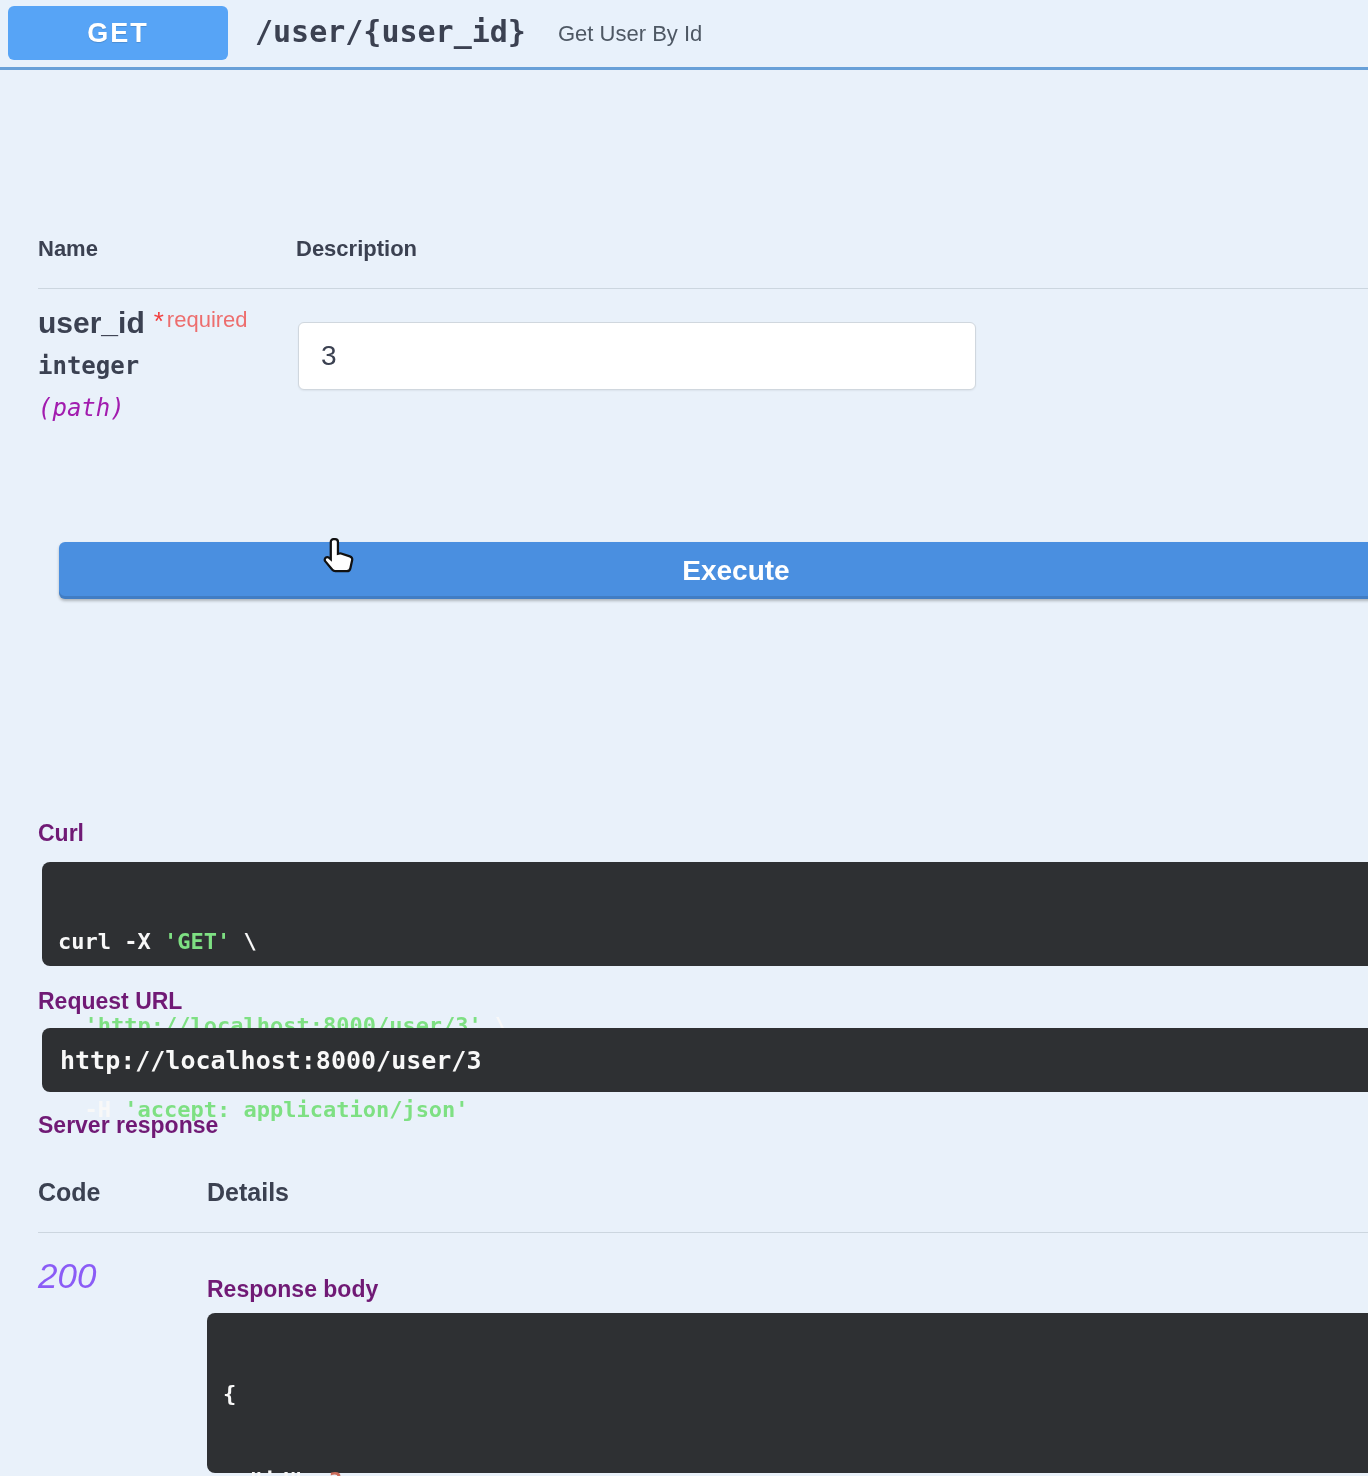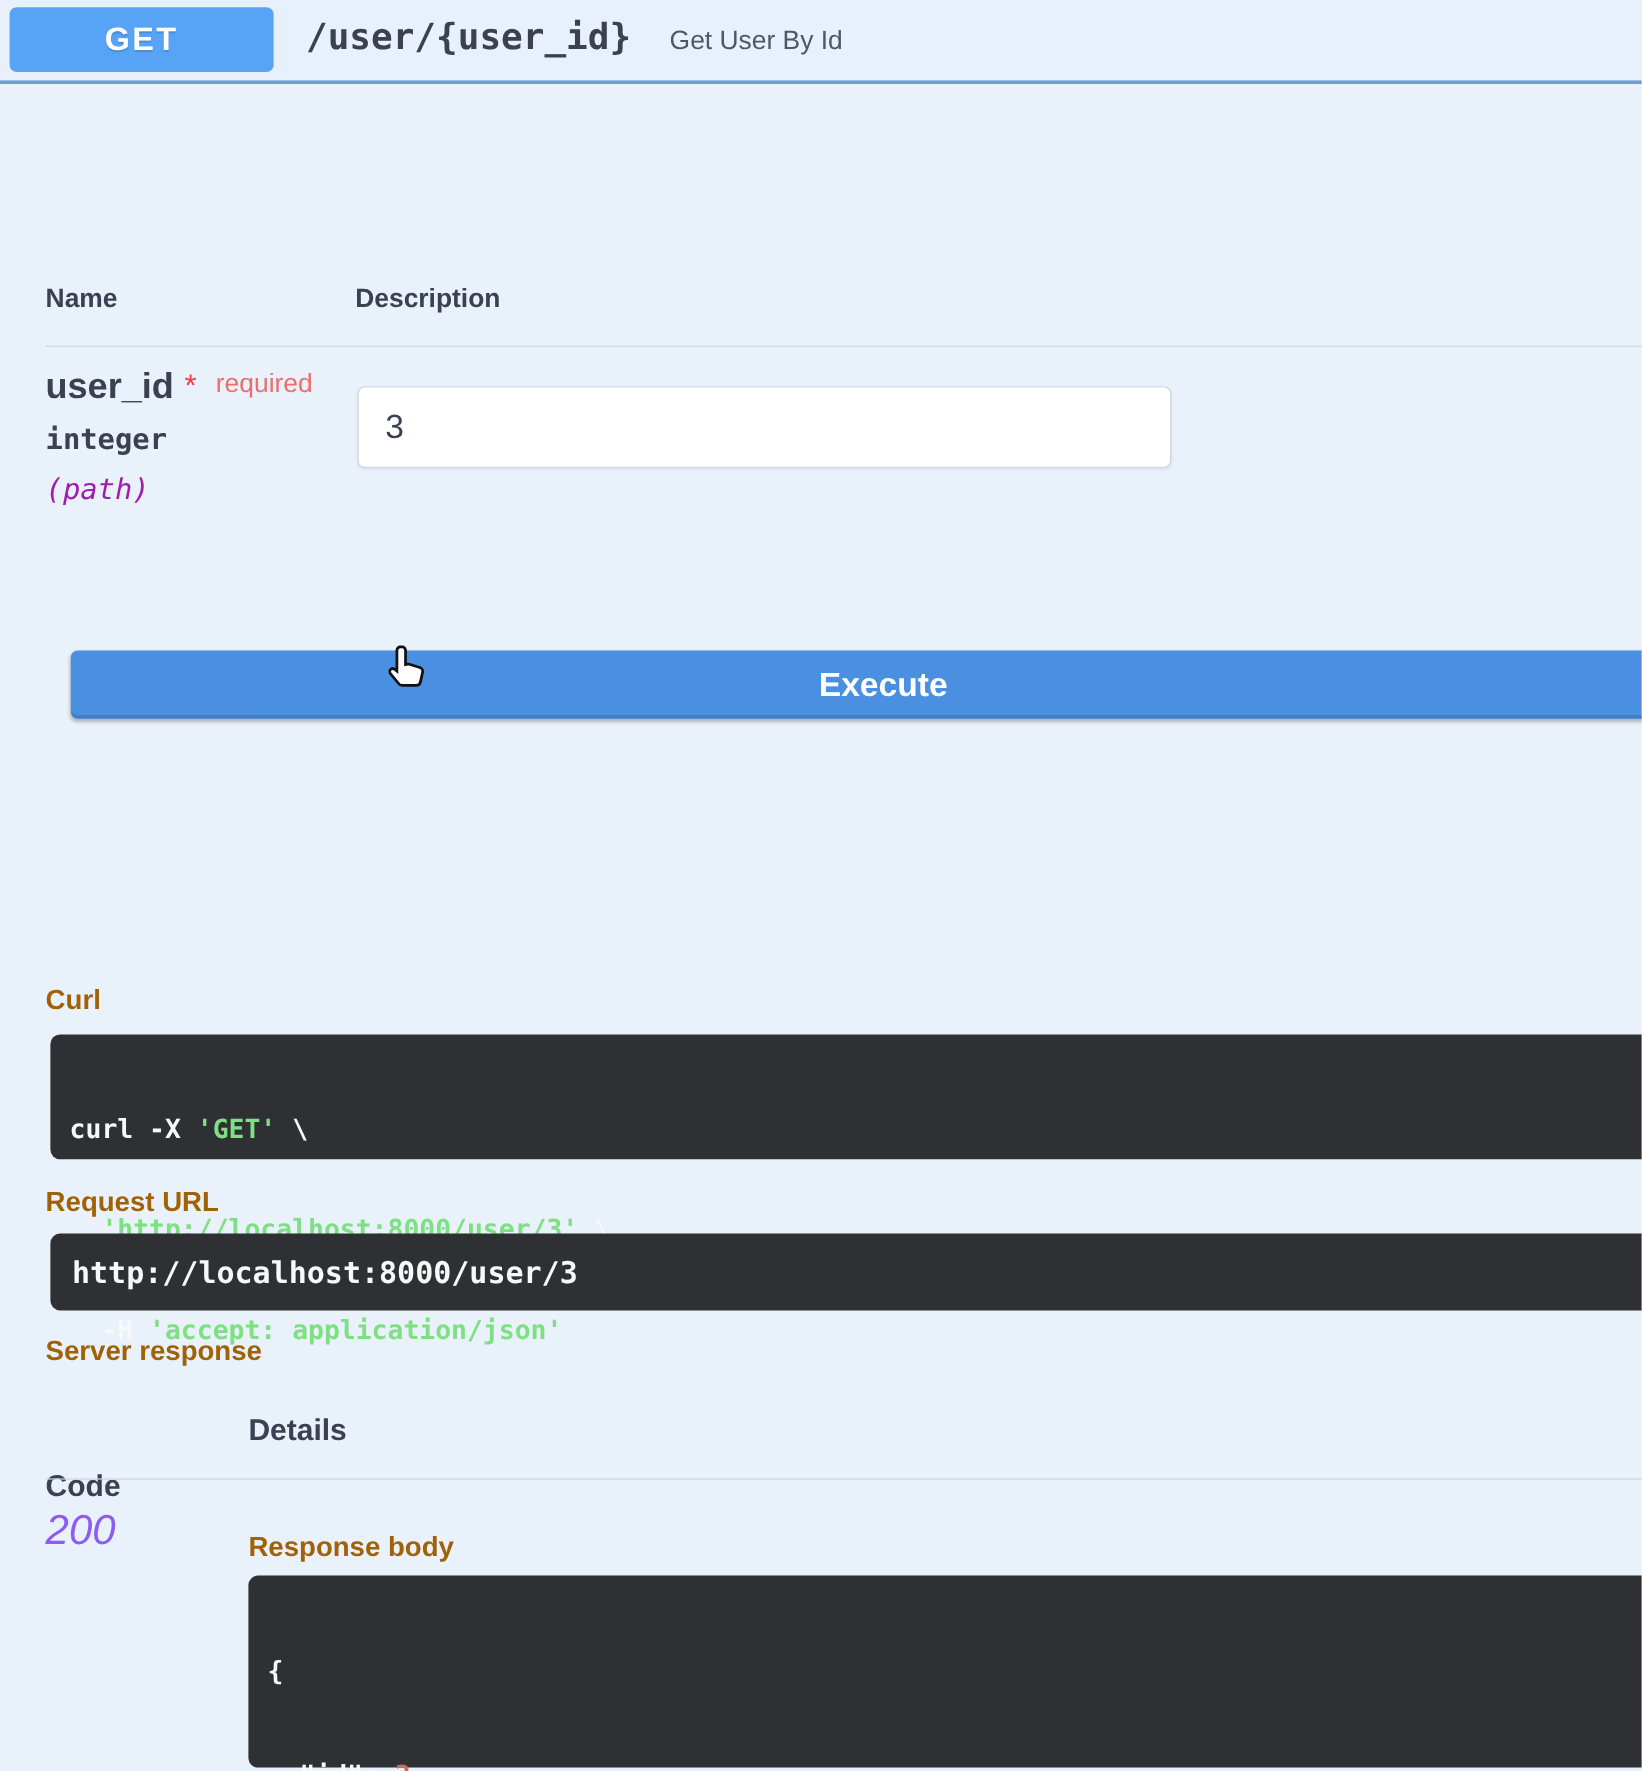--- a/index.html
+++ b/index.html
@@ -20,39 +20,39 @@
   
   .tabbar{position:absolute;left:0;top:70px;width:100%;height:105px;background:#f7fafd;}
   .tab-parameters{position:absolute;left:38px;top:95px;font-size:26px;font-weight:bold;color:#3b4151;cursor:pointer;}
   .tab-underline{position:absolute;left:20px;top:158px;width:186px;height:11px;background:#4f94e0;border-radius:2px;}
   
   .col-header{position:absolute;font-size:22px;font-weight:bold;color:#3b4151;}
   .divider{position:absolute;left:38px;right:0;height:1px;background:#ccd6df;}
   .param-name-row{position:absolute;left:38px;top:306px;display:flex;align-items:flex-start;}
   .param-name{font-size:30px;font-weight:bold;color:#3b4151;line-height:34px;}
   .req-star{font-size:26px;color:#f23e3e;margin-left:9px;line-height:30px;}
-  .req-label{font-size:22px;color:#ed6e6e;margin-left:16px;line-height:28px;}
+  .req-label{font-size:22px;color:#ed6e6e;margin-left:3px;line-height:28px;}
   .param-type{position:absolute;left:38px;top:352px;font-size:24px;font-weight:bold;color:#3b4151;}
   .param-loc{position:absolute;left:38px;top:394px;font-size:24px;font-style:italic;color:#a21caf;text-align:right;}
   .param-input{position:absolute;left:298px;top:322px;width:678px;height:68px;box-sizing:border-box;
     border:1px solid #d0d7de;border-radius:6px;background:#fff;font-size:28px;color:#3b4151;
     padding:0 0 0 22px;outline:none;box-shadow:0 1px 2px rgba(0,0,0,.06);
     font-family:"Liberation Sans",sans-serif;}
   .execute-btn{position:absolute;left:59px;top:542px;width:1354px;height:57px;
     background:#4a8fe0;border:none;border-radius:6px;color:#fff;font-weight:bold;font-size:28px;
     display:flex;align-items:center;justify-content:center;cursor:pointer;
     box-shadow:inset 0 -3px 0 rgba(0,0,0,.12), 0 2px 3px rgba(0,0,0,.25);
     font-family:"Liberation Sans",sans-serif;}
   .cursor-icon{position:absolute;left:318px;top:536px;width:42px;height:42px;pointer-events:none;}
   
   .responses-band{position:absolute;left:0;top:658px;width:100%;height:104px;background:#f7fafd;
     border-top:1px solid #dde4ea;border-bottom:1px solid #dde4ea;box-sizing:border-box;}
   .responses-title{position:absolute;left:38px;top:694px;font-size:26px;font-weight:bold;color:#3b4151;}
   
-  .sub-label{position:absolute;left:38px;font-size:23px;font-weight:bold;color:#a16207;}
+  .sub-label{position:absolute;left:38px;font-size:23px;font-weight:bold;color:#701a75;}
   .code-block{position:absolute;right:-20px;background:#2e3033;border-radius:8px;
     box-sizing:border-box;color:#f8f8f8;font-weight:bold;white-space:pre;
     font-family:"DejaVu Sans Mono",monospace;}
   .curl-block{left:42px;top:862px;height:104px;padding:10px 16px;font-size:22px;line-height:28px;}
   .url-block{left:42px;top:1028px;height:64px;display:flex;align-items:center;
     padding-left:18px;font-size:25px;}
   .body-block{left:207px;top:1313px;height:160px;padding:8px 16px;font-size:22px;line-height:29px;}
   .tok-plain{color:#f8f8f8;}
   .tok-str{color:#7ee083;}
   .tok-num{color:#ca6c5a;}
@@ -98,21 +98,21 @@
     <div><span class="tok-plain">  </span><span class="tok-str">'http://localhost:8000/user/3'</span><span class="tok-plain"> \</span></div>
     <div><span class="tok-plain">  -H </span><span class="tok-str">'accept: application/json'</span></div>
   </div>
 
   <span class="sub-label" style="top:988px;">Request URL</span>
   <div class="code-block url-block">
     <span class="tok-plain">http://localhost:8000/user/3</span>
   </div>
 
   <span class="sub-label" style="top:1112px;">Server response</span>
-  <span class="col-header" style="left:38px;top:1178px;font-size:25px;margin-top:47px;">Code</span>
+  <span class="col-header" style="left:38px;top:1178px;font-size:25px;">Code</span>
   <span class="col-header" style="left:207px;top:1178px;font-size:25px;">Details</span>
   <div class="divider" style="top:1232px;"></div>
 
   <span class="code-value">200</span>
   <span class="sub-label" style="left:207px;top:1276px;">Response body</span>
 
   <div class="code-block body-block">
     <div><span class="tok-plain">{</span></div>
     <div><span class="tok-plain">  "id": </span><span class="tok-num">3</span><span class="tok-plain">,</span></div>
     

